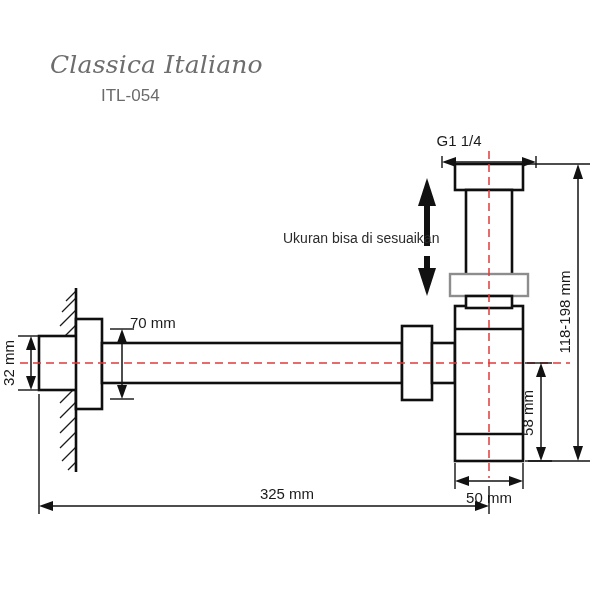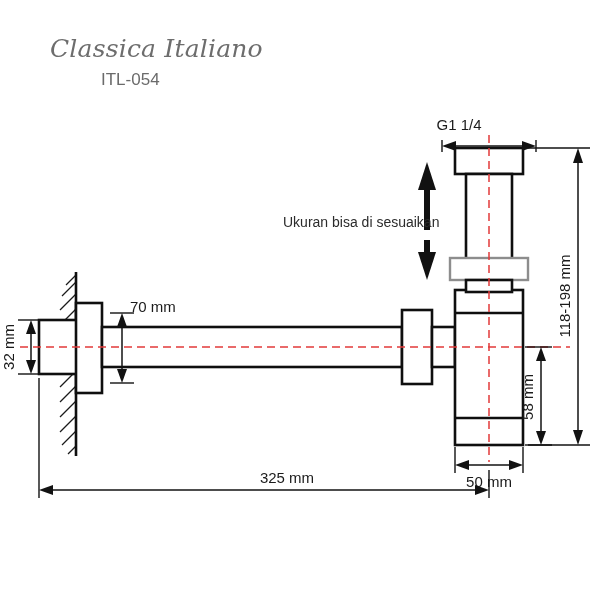--- a/index.html
+++ b/index.html
@@ -10,21 +10,21 @@
   body {
     width: 600px;
     height: 600px;
     font-family: "Liberation Sans", sans-serif;
     overflow: hidden;
     position: relative;
   }
   #drawing-root {
     position: absolute;
     left: 0;
-    top: 0;
+    top: 16px;
     width: 600px;
     height: 476px;
   }
   svg { display: block; }
 
   .brand-script {
     font-family: "DejaVu Serif", serif;
     font-style: italic;
     font-size: 25px;
     fill: #6d6d6d;

